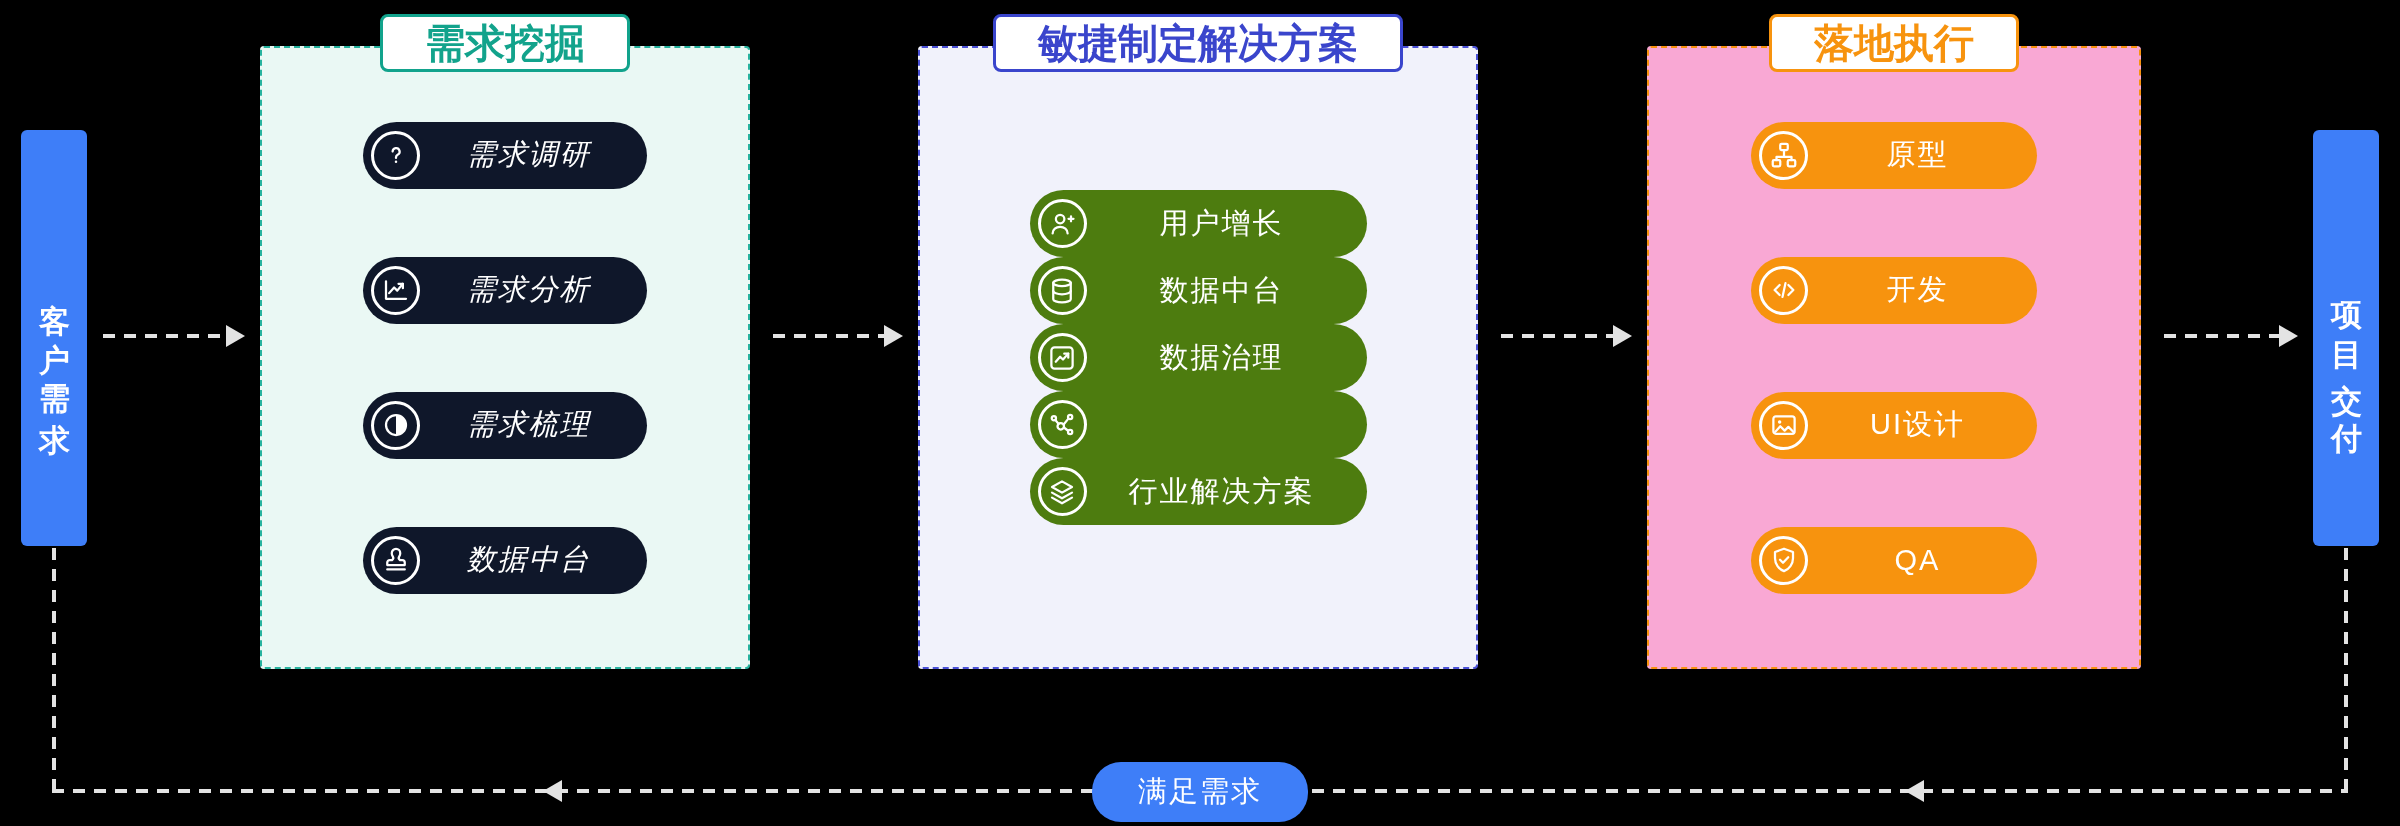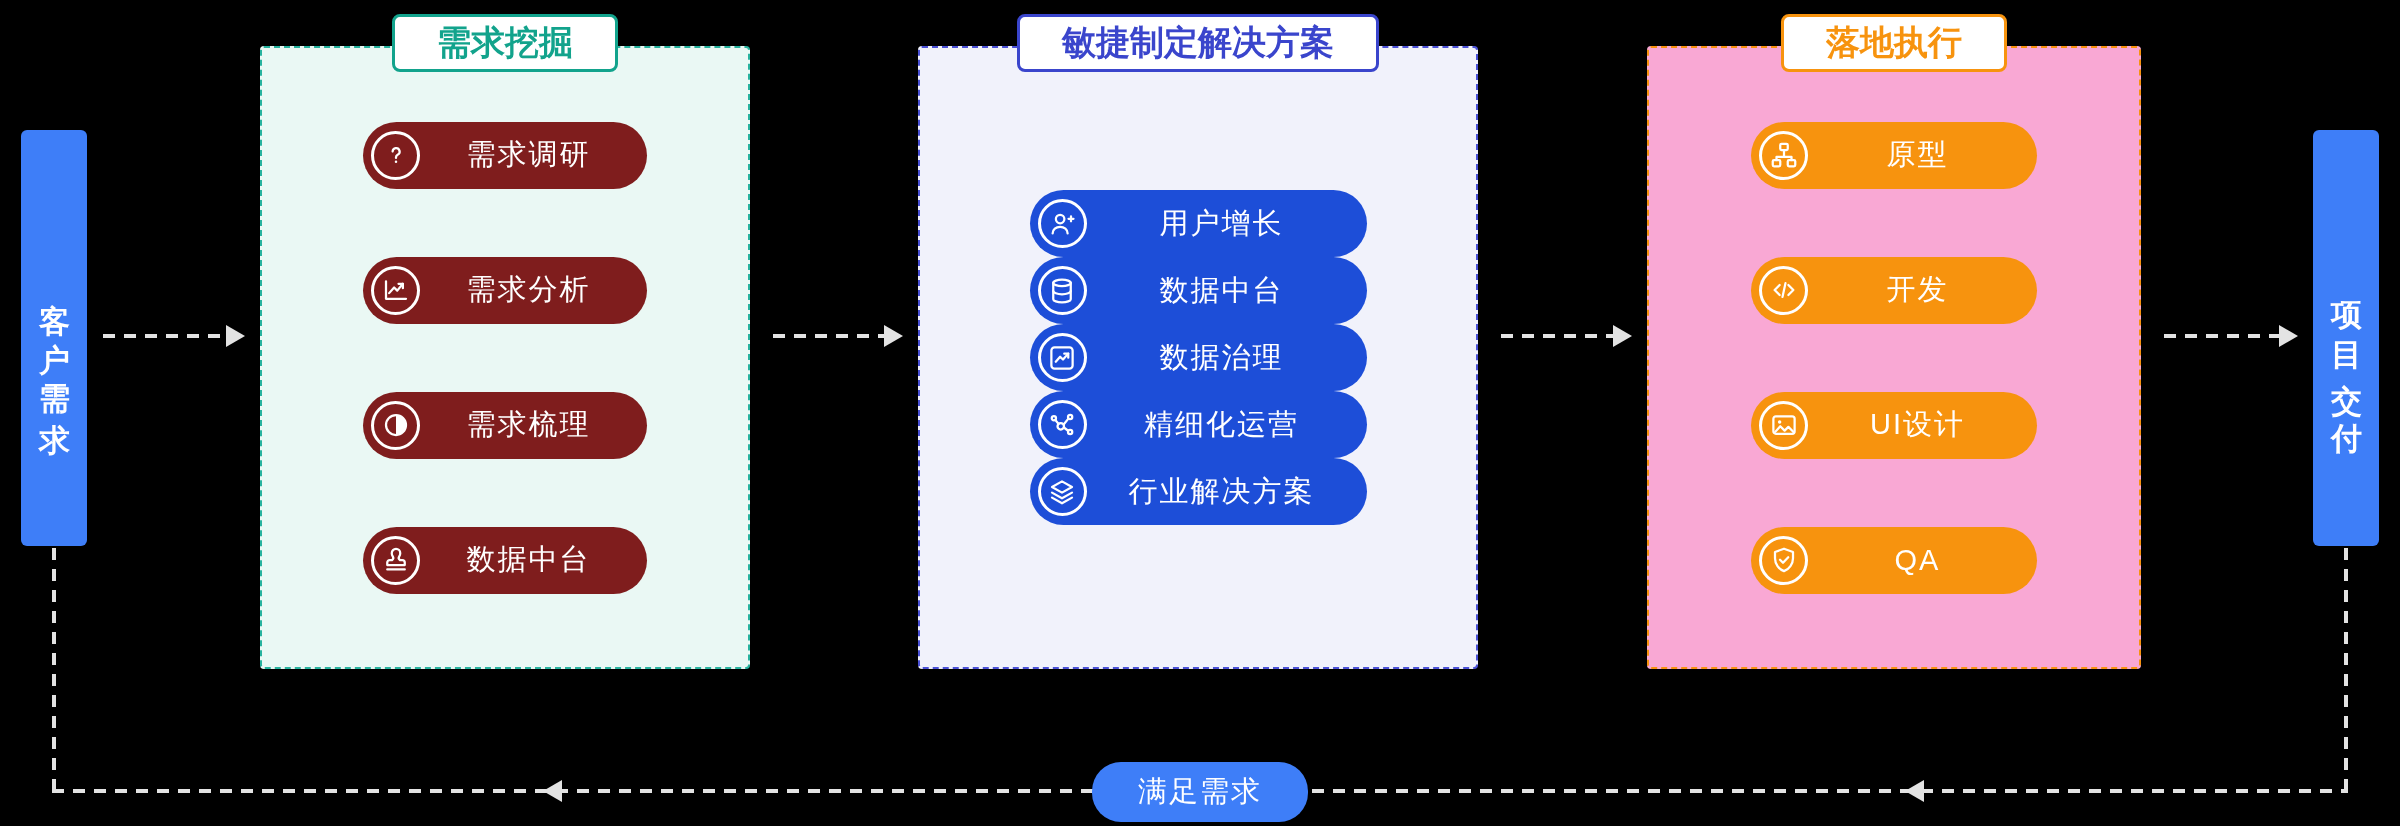--- a/index.html
+++ b/index.html
@@ -18,29 +18,29 @@
   .panel{position:absolute;top:46px;height:623px;border:2px dashed;border-radius:4px;
          box-sizing:border-box;display:flex;flex-direction:column;align-items:center;
          justify-content:center;}
   .panel-teal{left:260px;width:490px;background:#EAF8F4;border-color:#26B29E;gap:68px;}
   .panel-indigo{left:918px;width:560px;background:#F1F2FB;border-color:#4A50D6;}
   .panel-orange{left:1647px;width:494px;background:#f9a8d4;border-color:#F7930E;gap:68px;}
 
   .panel-title{position:absolute;top:-34px;left:50%;transform:translateX(-50%);
                background:#fff;border:3px solid;border-radius:8px;height:58px;
                box-sizing:border-box;display:flex;align-items:center;padding:0 42px;
-               font-size:34px;font-weight:700;white-space:nowrap;}
+               font-size:40px;font-weight:700;white-space:nowrap;}
   .panel-teal .panel-title{border-color:#12A38C;color:#12A38C;}
   .panel-indigo .panel-title{border-color:#3A45CC;color:#3A45CC;}
   .panel-orange .panel-title{border-color:#F7930E;color:#F7930E;}
 
   
   .pill{height:67px;border-radius:34px;display:flex;align-items:center;color:#fff;}
-  .panel-teal .pill{width:284px;background:#7f1d1d;}
-  .panel-indigo .pill{width:337px;background:#1d4ed8;}
+  .panel-teal .pill{width:284px;background:#0f172a;font-style:italic;}
+  .panel-indigo .pill{width:337px;background:#4d7c0f;}
   .panel-orange .pill{width:286px;background:#F7930E;}
   .icon-ring{width:49px;height:49px;border:3px solid #fff;border-radius:50%;
              box-sizing:border-box;margin-left:8px;flex:none;display:flex;
              align-items:center;justify-content:center;}
   .icon-ring svg{display:block;}
   .pill-label{flex:1;text-align:center;font-size:29px;font-weight:500;
               letter-spacing:2px;padding-right:10px;}
 
   
   .h-arrow{position:absolute;top:325px;height:22px;display:flex;align-items:center;}
@@ -181,21 +181,20 @@
         <svg width="30" height="30" viewBox="0 0 24 24" fill="none" stroke="#fff" stroke-width="1.8" stroke-linecap="round" stroke-linejoin="round">
             <circle cx="11" cy="13" r="2.6"></circle>
             <circle cx="5.5" cy="6.5" r="1.7"></circle>
             <circle cx="18.5" cy="5.5" r="1.7"></circle>
             <circle cx="18.5" cy="17.5" r="1.7"></circle>
             <path d="M9.3 11.2 6.6 7.9"></path>
             <path d="M13.3 11.6l3.8-4.7"></path>
             <path d="M13.5 14l3.4 2.6"></path>
           </svg>
       </span>
-      <span class="pill-label">精细化运营</span>
     </div>
 
     <div class="pill">
       <span class="icon-ring">
         <svg width="30" height="30" viewBox="0 0 24 24" fill="none" stroke="#fff" stroke-width="1.8" stroke-linecap="round" stroke-linejoin="round">
             <path d="M12 3.5 20 8l-8 4.5L4 8z"></path>
             <path d="M4 12.5l8 4.5 8-4.5"></path>
             <path d="M4 16.5l8 4.5 8-4.5"></path>
           </svg>
       </span>

